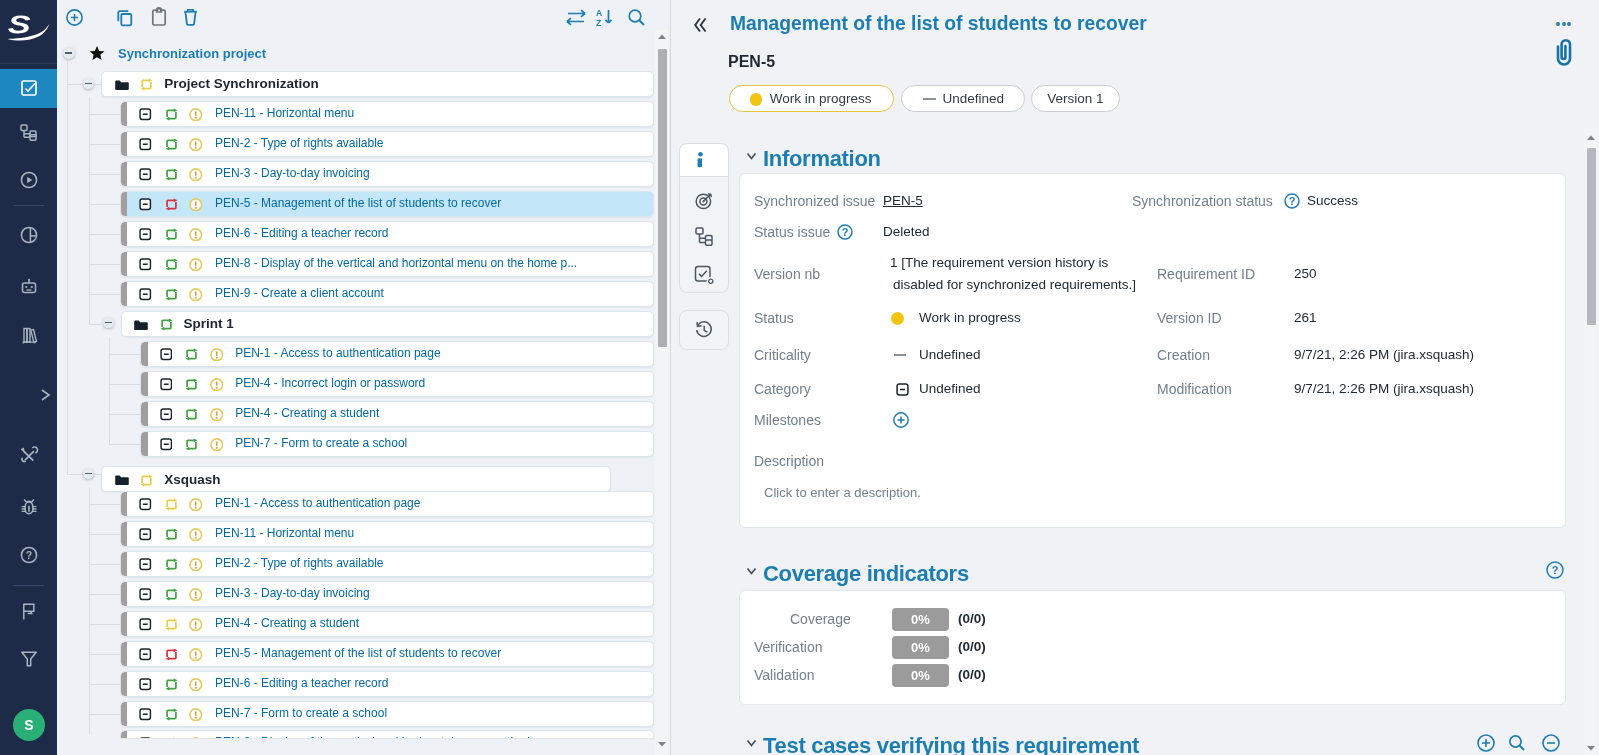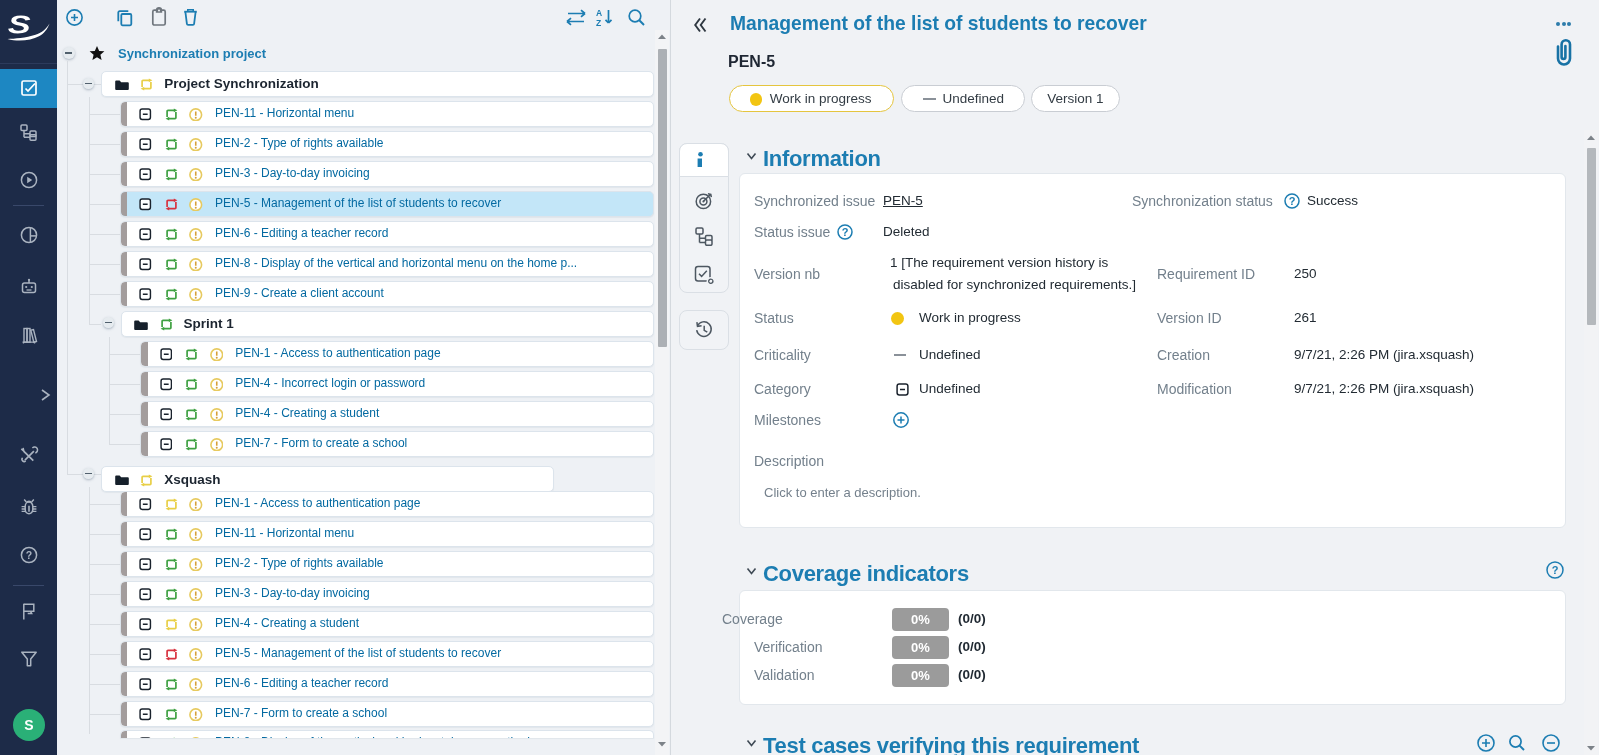--- a/index.html
+++ b/index.html
@@ -372,21 +372,21 @@
       <path d="M10.9,4.1 V9.8 a0.9,0.9 0 0 1 -0.9,0.9 H4.0" fill="none" stroke="#3fa142" stroke-width="1.7"></path>
       <path d="M4.2,12.6 L0.6,10.7 L4.2,8.8 Z" fill="#3fa142"></path>
     </svg>
 <svg style="position:absolute;left:68.5px;top:6.2px" width="13.5" height="13.5" viewBox="0 0 13.5 13.5">
       <circle cx="6.75" cy="6.75" r="5.85" fill="#fff" stroke="#e7ca5f" stroke-width="1.6"></circle>
       <line x1="6.75" y1="3.5" x2="6.75" y2="7.7" stroke="#d6a03a" stroke-width="1.6"></line>
       <circle cx="6.75" cy="9.8" r="1" fill="#d6a03a"></circle>
     </svg>
 <div class="rtext" style="left:94.2px">PEN-7 - Form to create a school</div>
 </div>
-<div class="row" style="left:101.4px;top:466px;width:453px">
+<div class="row" style="left:101.4px;top:466px;width:510px">
 <svg style="position:absolute;left:11.6px;top:6px" width="15" height="13.5" viewBox="0 0 15 13.5">
       <path d="M1.2,3.6 a1,1 0 0 1 1,-1 h3.4 l1.6,1.7 h6.6 a1,1 0 0 1 1,1 v5.6 a1,1 0 0 1 -1,1 h-11.6 a1,1 0 0 1 -1,-1 z" fill="#16202b"></path>
     </svg>
 <svg style="position:absolute;left:38px;top:6.7px" width="13" height="13" viewBox="0 0 13 13">
       <path d="M2.1,8.9 V3.2 a0.9,0.9 0 0 1 0.9,-0.9 H9.0" fill="none" stroke="#e8cf47" stroke-width="1.7"></path>
       <path d="M8.8,0.4 L12.4,2.3 L8.8,4.2 Z" fill="#e8cf47"></path>
       <path d="M10.9,4.1 V9.8 a0.9,0.9 0 0 1 -0.9,0.9 H4.0" fill="none" stroke="#e8cf47" stroke-width="1.7"></path>
       <path d="M4.2,12.6 L0.6,10.7 L4.2,8.8 Z" fill="#e8cf47"></path>
     </svg>
 <div class="rtext" style="left:61.8px;font-weight:bold;font-size:13.5px;color:#1c2530">Xsquash</div>
@@ -684,21 +684,21 @@
 <div class="abs" style="left:764px;top:485px;font-size:13px;color:#74808c">Click to enter a description.</div>
 <svg style="position:absolute;left:746px;top:566.5px" width="11" height="9" viewBox="0 0 11 9">
     <path d="M1.5,1.5 L5.5,6.5 L9.5,1.5" fill="none" stroke="#3f4a55" stroke-width="1.6"></path>
   </svg>
 <div class="hdg" style="left:763px;top:561px">Coverage indicators</div>
 <svg style="position:absolute;left:1546px;top:560.5px" width="18" height="18" viewBox="0 0 18 18">
     <circle cx="9" cy="9" r="8" fill="none" stroke="#1c7db2" stroke-width="1.5"></circle>
     <text x="9" y="13" text-anchor="middle" font-size="11" font-weight="bold" fill="#1c7db2" font-family="Liberation Sans">?</text>
   </svg>
 <div class="abs" style="left:739px;top:590px;width:827px;height:115px;background:#fff;border:1px solid #e2e7ec;border-radius:6px"></div>
-<div class="lbl" style="left:722px;top:611px">Coverage</div>
+<div class="lbl" style="left:790px;top:611px">Coverage</div>
 <div class="abs" style="left:892px;top:607.5px;width:57px;height:23px;background:#9b9b9b;border-radius:4px;color:#fff;font-size:13px;font-weight:bold;text-align:center;line-height:23px">0%</div>
 <div class="abs" style="left:958px;top:611px;font-size:13.5px;font-weight:bold;color:#1f2831">(0/0)</div>
 <div class="lbl" style="left:754px;top:639px">Verification</div>
 <div class="abs" style="left:892px;top:635.5px;width:57px;height:23px;background:#9b9b9b;border-radius:4px;color:#fff;font-size:13px;font-weight:bold;text-align:center;line-height:23px">0%</div>
 <div class="abs" style="left:958px;top:639px;font-size:13.5px;font-weight:bold;color:#1f2831">(0/0)</div>
 <div class="lbl" style="left:754px;top:667px">Validation</div>
 <div class="abs" style="left:892px;top:663.5px;width:57px;height:23px;background:#9b9b9b;border-radius:4px;color:#fff;font-size:13px;font-weight:bold;text-align:center;line-height:23px">0%</div>
 <div class="abs" style="left:958px;top:667px;font-size:13.5px;font-weight:bold;color:#1f2831">(0/0)</div>
 <svg style="position:absolute;left:746px;top:738.5px" width="11" height="9" viewBox="0 0 11 9">
     <path d="M1.5,1.5 L5.5,6.5 L9.5,1.5" fill="none" stroke="#3f4a55" stroke-width="1.6"></path>

